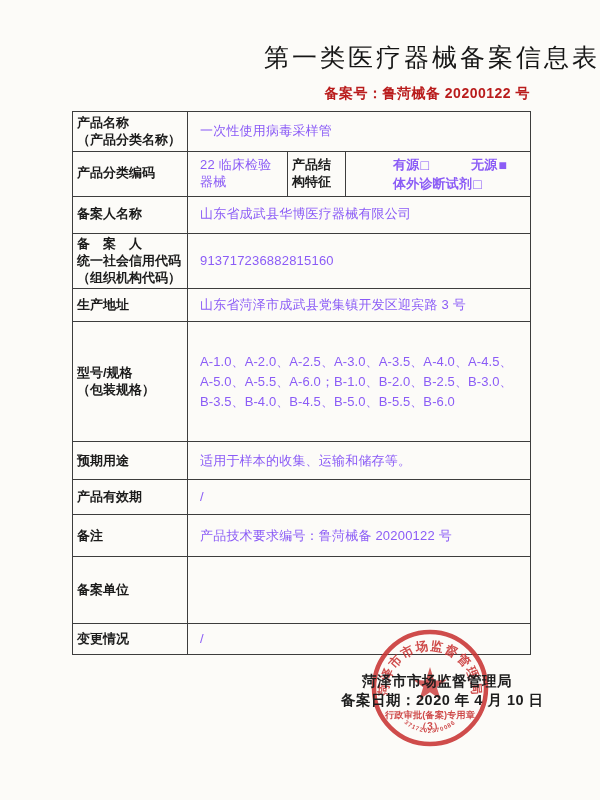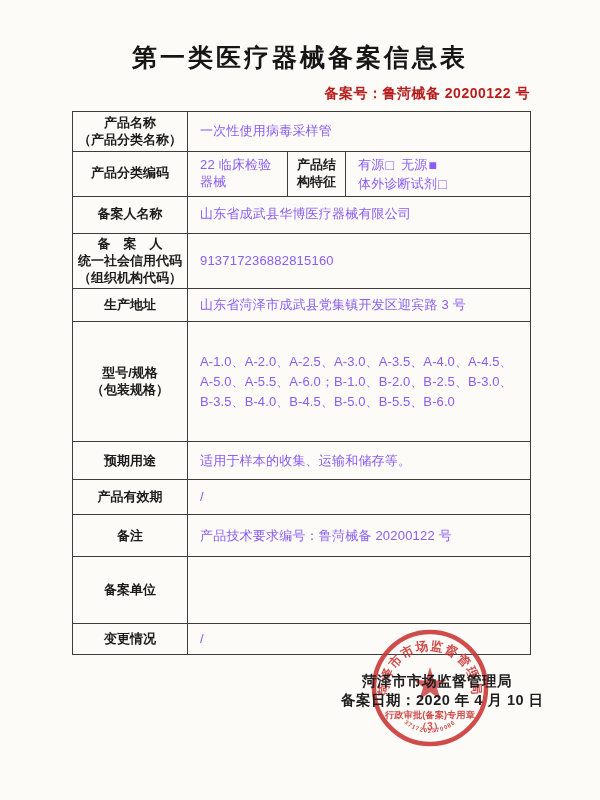--- a/index.html
+++ b/index.html
@@ -6,46 +6,46 @@
   body{
     width:600px;height:800px;position:relative;overflow:hidden;
     background:#fcfbf8;
     font-family:"Liberation Sans","DejaVu Sans",sans-serif;
     color:#1f1f1f;
     -webkit-font-smoothing:antialiased;
   }
   .page{position:absolute;inset:0;}
   .doc-title{
     position:absolute;top:41px;left:0;width:600px;
-    text-align:center;font-size:25px;font-weight:700;letter-spacing:3px;color:#161616;
+    text-align:right;font-size:25px;font-weight:400;letter-spacing:3px;color:#161616;
   }
   .filing-no{
     position:absolute;top:85px;right:70px;
     font-size:14px;font-weight:600;letter-spacing:0.5px;color:#b91c1c;
   }
   table.filing{
     position:absolute;left:72px;top:111px;width:458px;
     border-collapse:collapse;table-layout:fixed;
     background:transparent;
   }
   table.filing td{
     border:1.4px solid #3d3d3d;
     vertical-align:middle;
     font-size:13px;line-height:1.3;
   }
   td.lbl{
-    text-align:center;font-weight:700;color:#1b1b1b;
+    font-weight:700;color:#1b1b1b;
     padding:2px 4px;white-space:pre-line;
   }
   td.val{
     padding:3px 8px 3px 12px;color:#8b5cf6;font-weight:400;
     letter-spacing:0.2px;
   }
   td.val.models{line-height:1.55;letter-spacing:0.1px;}
-  .opt{white-space:nowrap;margin-right:7px;font-weight:400;}
+  .opt{white-space:nowrap;margin-right:7px;font-weight:700;margin-left:35px;}
   .opt .box{font-size:14px;position:relative;top:1px;margin-left:1px;}
   
   .stamp-wrap{position:absolute;left:0;top:0;width:600px;height:800px;pointer-events:none;}
   .seal-svg{position:absolute;left:355px;top:613px;opacity:0.88;}
   .authority-line{
     position:absolute;left:362px;top:672px;
     font-size:14.5px;font-weight:600;color:#1d1d1d;letter-spacing:0.5px;z-index:3;
   }
   .date-line{
     position:absolute;left:341px;top:691px;

